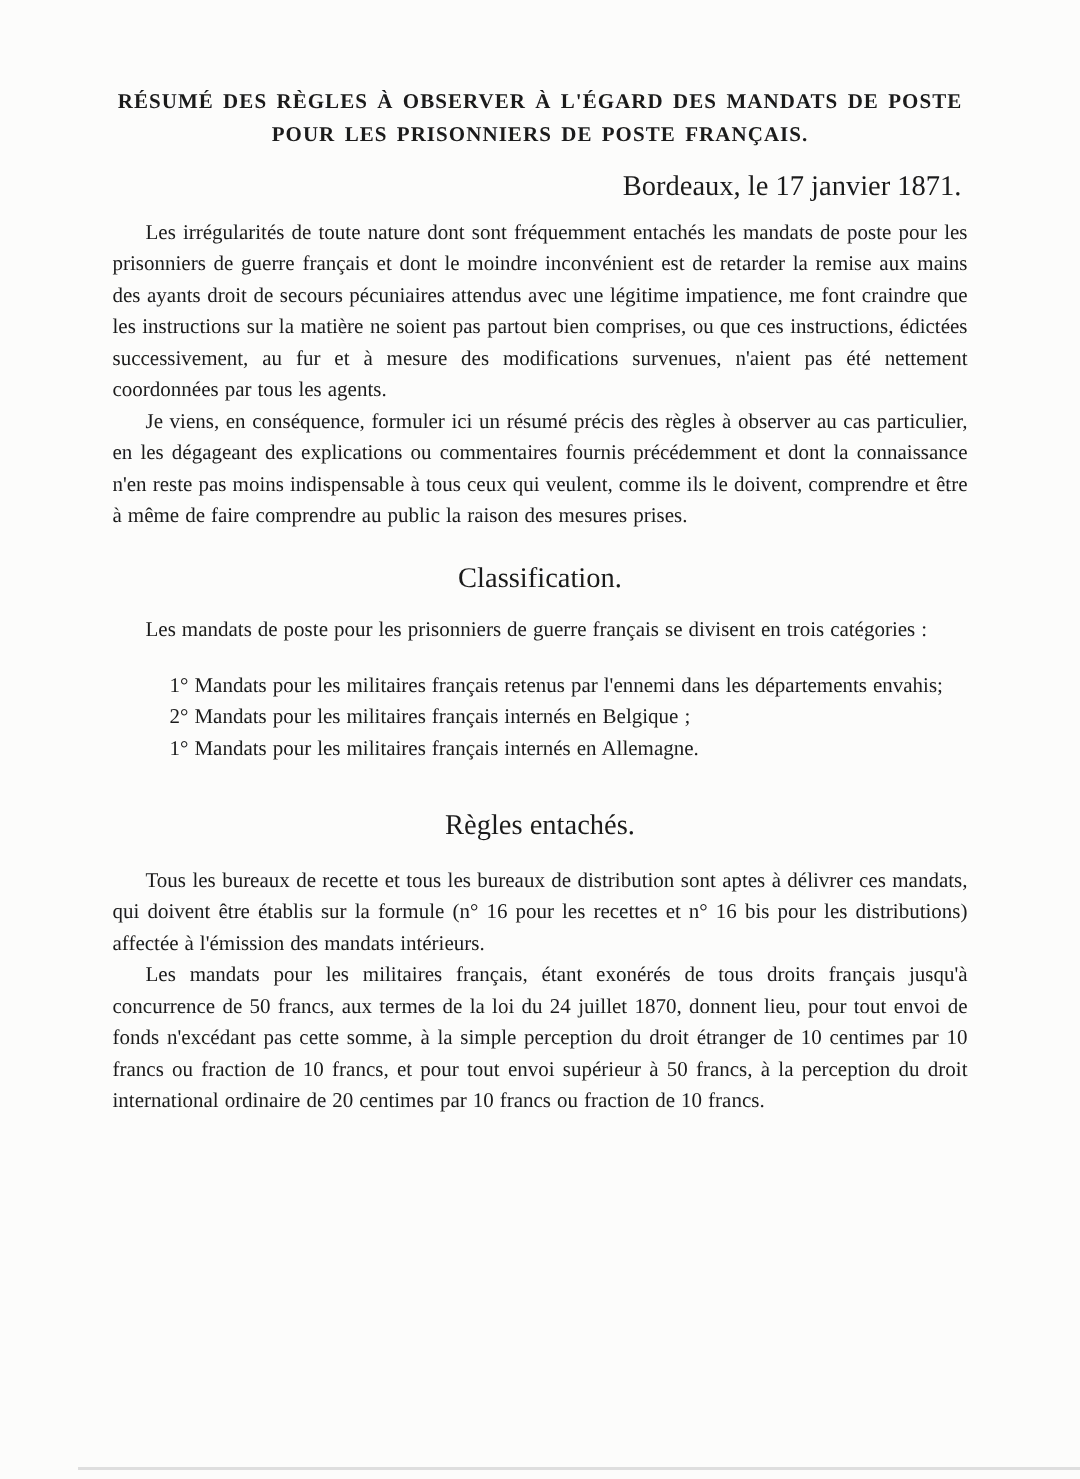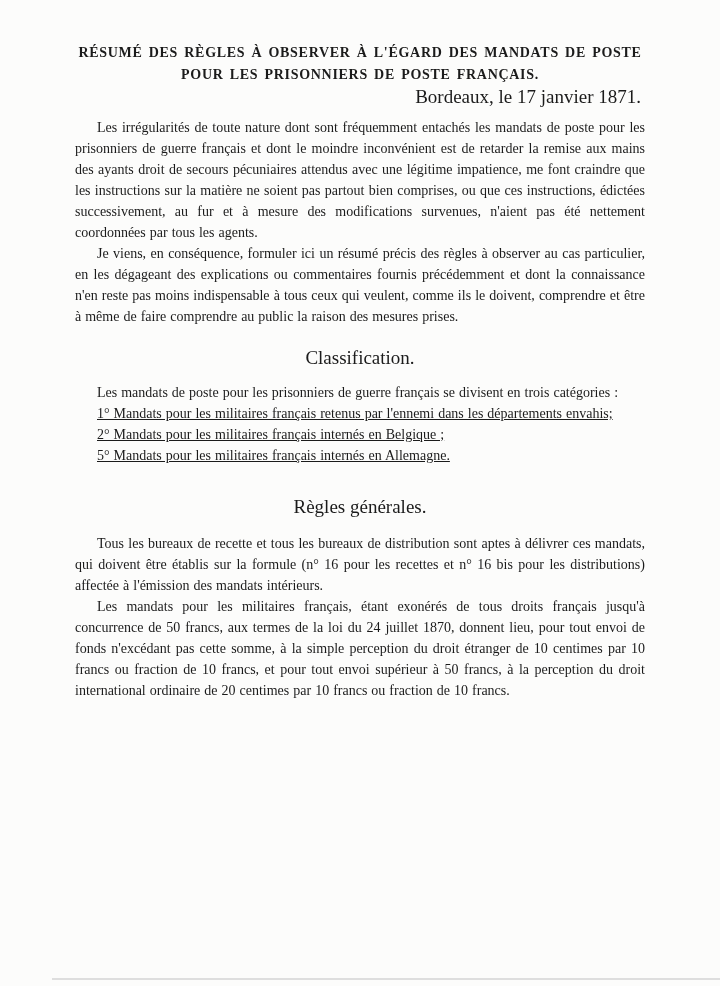--- a/index.html
+++ b/index.html
@@ -16,37 +16,37 @@
     font-family: "Liberation Serif", "DejaVu Serif", serif;
     -webkit-font-smoothing: antialiased;
   }
   .page {
     position: absolute;
     inset: 0;
   }
   .content {
     position: absolute;
     left: 75px;
-    top: 42px;
+    top: 58px;
     width: 570px;
   }
   .doc-title {
     text-align: center;
     font-weight: 700;
     font-size: 14px;
     line-height: 22px;
     letter-spacing: 0.7px;
     word-spacing: 2px;
     margin: 0;
   }
   .dateline {
     text-align: right;
     font-size: 19px;
     line-height: 21px;
-    margin-top: 0;
+    margin-top: 12px;
     padding-right: 4px;
   }
   p.body-para {
     font-size: 14px;
     line-height: 21px;
     text-align: justify;
     text-indent: 22px;
     margin: 0;
     word-spacing: 0.5px;
   }
@@ -57,22 +57,21 @@
     text-align: center;
     font-weight: 400;
     font-size: 19px;
     line-height: 21px;
     margin: 20px 0 14px 0;
   }
   .section-heading.regles {
     margin: 30px 0 16px 0;
   }
   .list-block {
-    margin: 0;
-    text-decoration: underline;
+    margin: 16px;
   }
   .bis-italic {
   }
   .bottom-rule {
     position: absolute;
     left: 52px;
     right: 0;
     top: 978px;
     height: 2px;
     background: #dedede;
@@ -95,24 +94,24 @@
 
     <p class="body-para">Je viens, en conséquence, formuler ici un résumé précis des règles à observer au cas particulier, en les dégageant des explications ou commentaires fournis précédemment et dont la connaissance n'en reste pas moins indispensable à tous ceux qui veulent, comme ils le doivent, comprendre et être à même de faire comprendre au public la raison des mesures prises.</p>
 
     <h2 class="section-heading">Classification.</h2>
 
     <p class="body-para">Les mandats de poste pour les prisonniers de guerre français se divisent en trois catégories :</p>
 
     <div class="list-block">
       <p class="body-para">1° Mandats pour les militaires français retenus par l'ennemi dans les départements envahis;</p>
       <p class="body-para">2° Mandats pour les militaires français internés en Belgique ;</p>
-      <p class="body-para">5° Mandats pour les militaires français internés en Allemagne.</p>
+      <p class="body-para">1° Mandats pour les militaires français internés en Allemagne.</p>
     </div>
 
-    <h2 class="section-heading regles">Règles générales.</h2>
+    <h2 class="section-heading regles">Règles entachés.</h2>
 
     <p class="body-para"><span>Tous les bureaux de recette et tous les bureaux de distribution sont aptes à délivrer ces mandats, qui doivent être établis sur la formule (n° 16 pour les recettes et n° 16 </span><span class="bis-italic">bis</span><span> pour les distributions) affectée à l'émission des mandats intérieurs.</span></p>
 
 
     <p class="body-para">Les mandats pour les militaires français, étant exonérés de tous droits français jusqu'à concurrence de 50 francs, aux termes de la loi du 24 juillet 1870, donnent lieu, pour tout envoi de fonds n'excédant pas cette somme, à la simple perception du droit étranger de 10 centimes par 10 francs ou fraction de 10 francs, et pour tout envoi supérieur à 50 francs, à la perception du droit international ordinaire de 20 centimes par 10 francs ou fraction de 10 francs.</p>
 
   </div>
 
   <div class="bottom-rule"></div>
 </div>

